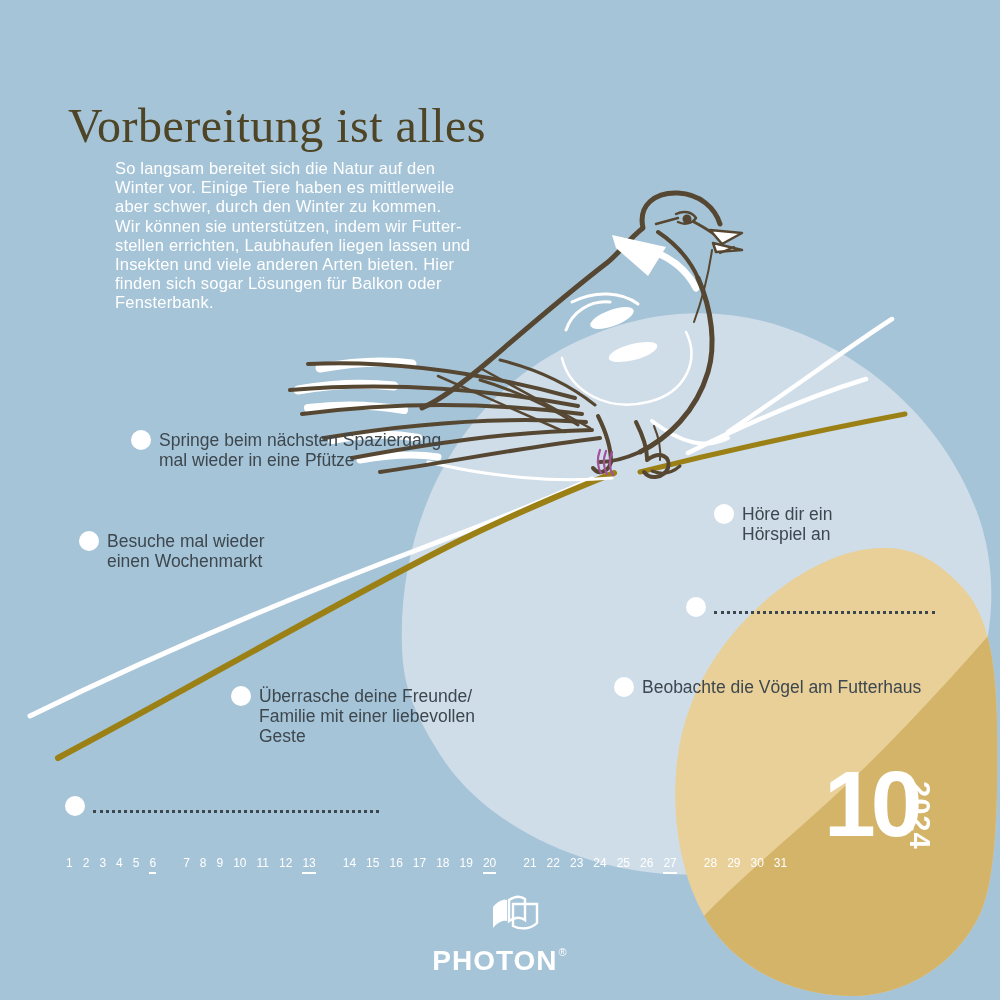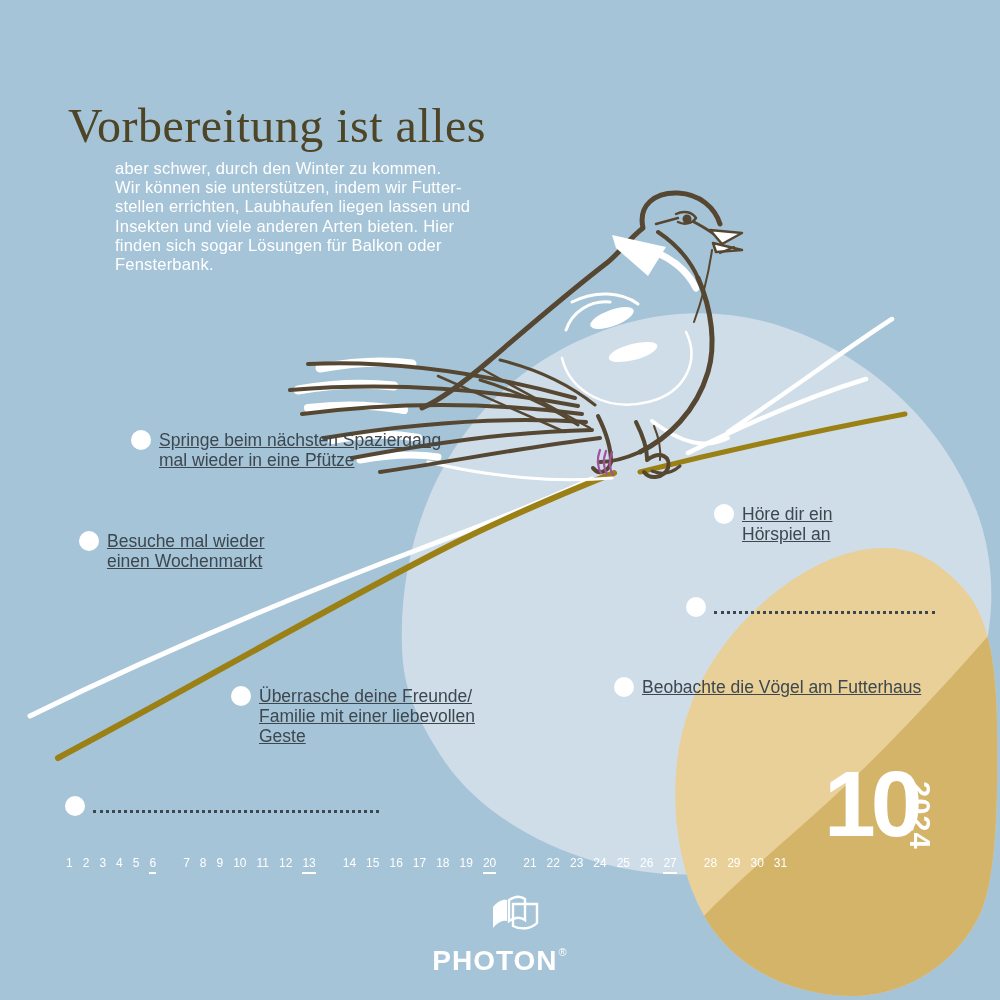--- a/index.html
+++ b/index.html
@@ -17,21 +17,21 @@
     position:absolute;left:68px;top:98px;margin:0;
     font-family:"Liberation Serif","DejaVu Serif",serif;font-weight:400;
     font-size:48px;letter-spacing:.5px;color:var(--title);
   }
   .intro{
     position:absolute;left:115px;top:159px;width:370px;
     color:var(--body);font-size:16.5px;line-height:19.2px;letter-spacing:.2px;
   }
   .task{
     position:absolute;display:flex;gap:8px;align-items:flex-start;
-    color:var(--task);font-size:17.5px;line-height:20px;text-decoration:underline;
+    color:var(--task);font-size:17.5px;line-height:20px;
   }
   .cb{
     width:20px;height:20px;border-radius:50%;background:#fff;flex:none;margin-top:0;
   }
   .dotline{display:inline-block;height:13px;border-bottom:3px dotted var(--task);margin-top:1px;}
   #t-springe{left:131px;top:430px}
   #t-besuche{left:79px;top:531px}
   #t-hoere{left:714px;top:504px}
   #t-blank-right{left:686px;top:597px}
   #t-blank-right .dotline{width:221px}
@@ -144,20 +144,22 @@
       <g stroke="var(--purple)" stroke-width="2.2">
         <path d="M 600,450 C 597,458 597,466 601,473"></path>
         <path d="M 606,451 C 603,459 603,467 607,474"></path>
         <path d="M 612,452 C 609,460 609,468 613,475"></path>
       </g>
     </g>
   </svg>
 
   <h1 class="page-title">Vorbereitung ist alles</h1>
   <div class="intro">
+      <div>So langsam bereitet sich die Natur auf den</div>
+      <div>Winter vor. Einige Tiere haben es mittlerweile</div>
       <div>aber schwer, durch den Winter zu kommen.</div>
       <div>Wir können sie unterstützen, indem wir Futter-</div>
       <div>stellen errichten, Laubhaufen liegen lassen und</div>
       <div>Insekten und viele anderen Arten bieten. Hier</div>
       <div>finden sich sogar Lösungen für Balkon oder</div>
       <div>Fensterbank.</div>
     </div>
 
   <div class="task" id="t-springe">
     <span class="cb"></span>

